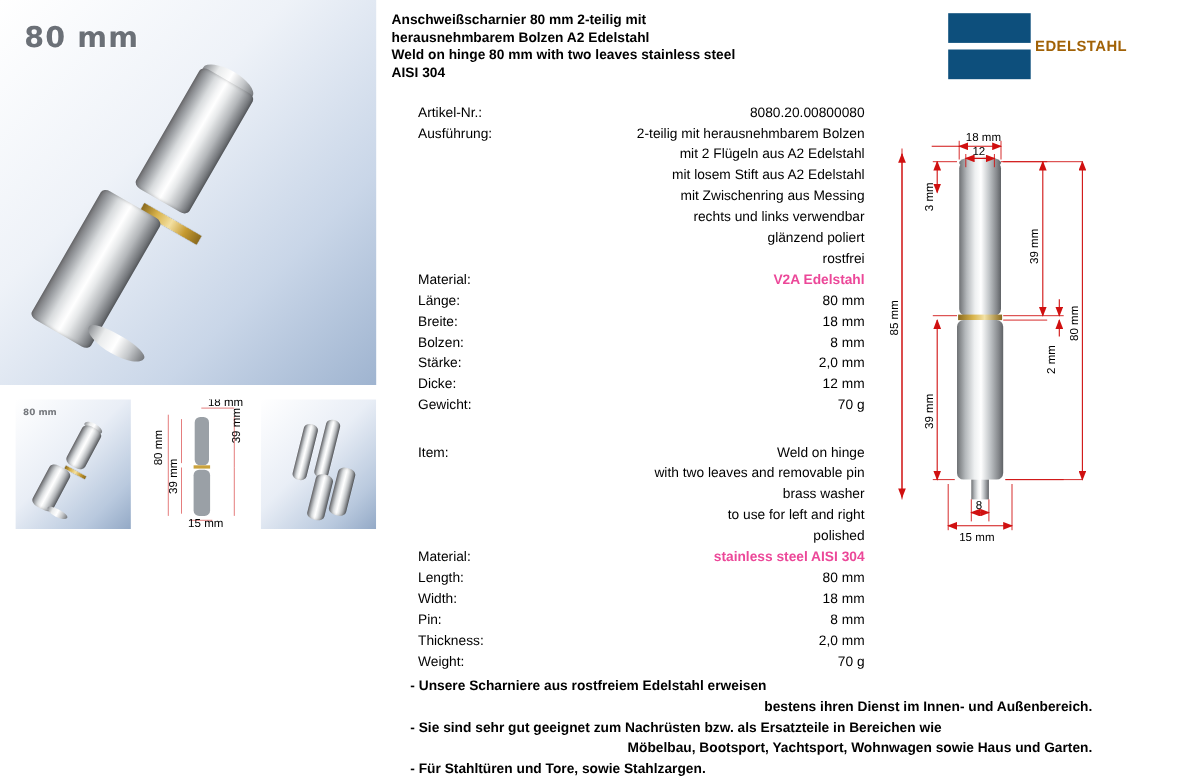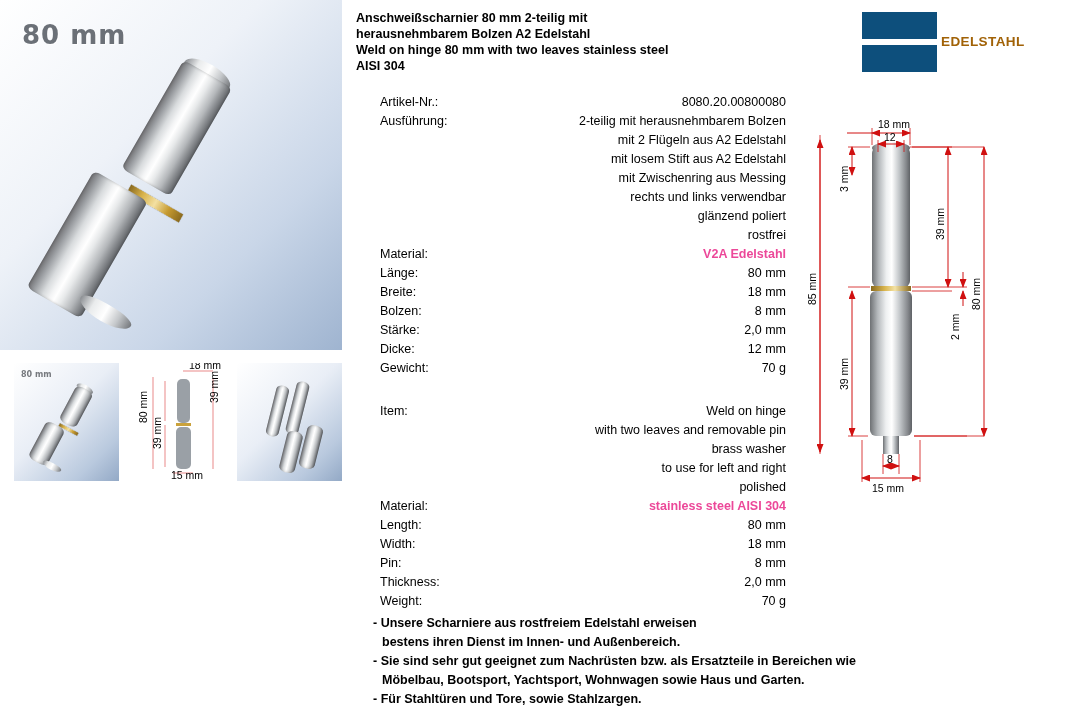--- a/index.html
+++ b/index.html
@@ -184,20 +184,21 @@
     top: 614px;
     width: 620px;
     font-size: 12.5px;
     font-weight: bold;
     line-height: 19px;
     color: #000;
     margin-left: 24px;
   }
   #bullets .bullet-line.indent {
     padding-left: 9px;
+    text-align: right;
   }
 
   
   #tech-drawing {
     position: absolute;
     left: 792px;
     top: 100px;
     width: 275px;
     height: 400px;
   }

